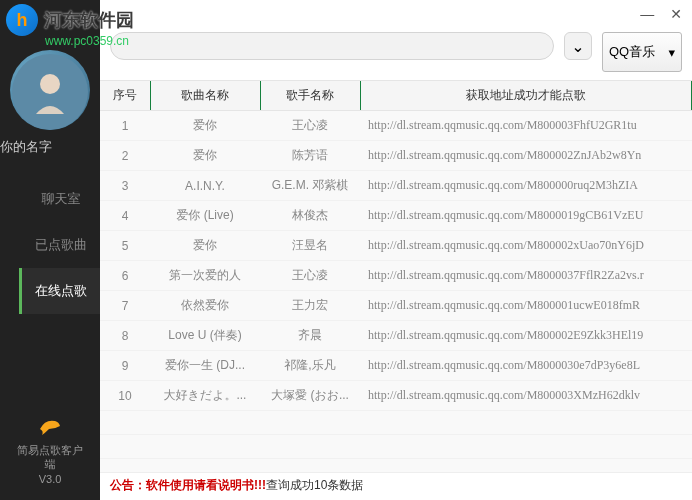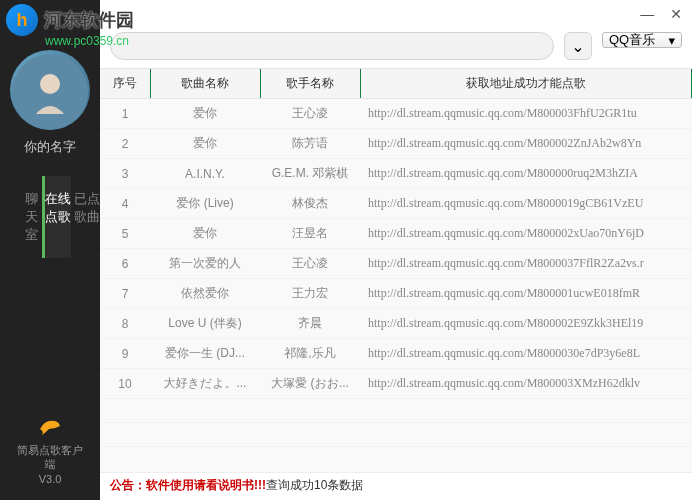--- a/index.html
+++ b/index.html
@@ -6,34 +6,34 @@
     body { width: 692px; height: 500px; overflow: hidden; background: #fff; }
     .app { display: flex; width: 100%; height: 100%; }
     .sidebar { width: 100px; background: #222; color: #bbb; display: flex; flex-direction: column; position: relative; }
     .logo-area { position: absolute; top: 0; left: 0; width: 200px; display: flex; align-items: center; padding: 4px 6px; z-index: 10; }
     .logo-icon { width: 32px; height: 32px; border-radius: 50%; background: linear-gradient(135deg, #1a9cff, #0d6ec7); display: flex; align-items: center; justify-content: center; margin-right: 6px; }
     .logo-icon-inner { color: #ff9a00; font-size: 18px; font-weight: bold; }
     .logo-title { color: #3b3b3b; font-size: 18px; font-weight: bold; text-shadow: 0 0 2px #fff; }
     .logo-sub { color: #3c6; font-size: 12px; position: absolute; top: 34px; left: 45px; }
     .avatar { width: 80px; height: 80px; border-radius: 50%; background: radial-gradient(circle at 30% 30%, #6aa8c7, #3b6a87); margin: 50px auto 8px; overflow: hidden; display:flex; align-items:center; justify-content:center; }
     .avatar svg { width: 80px; height: 80px; }
-    .username { text-align: center; font-size: 13px; color: #ccc; margin-bottom: 20px; }
-    .menu { display: flex; flex-direction: row; margin-left: 19px; }
+    .username { font-size: 13px; color: #ccc; margin-bottom: 20px; }
+    .menu { display: flex; flex-direction: column; margin-left: 19px; }
     .menu-item { padding: 14px 0; text-align: center; font-size: 13px; color: #888; cursor: pointer; border-left: 3px solid transparent; }
     .menu-item.active { color: #fff; border-left: 3px solid #5cb85c; background: #2d2d2d; }
     .bottom-logo { margin-top: auto; text-align: center; padding: 10px 12px 14px; }
     .bottom-logo-icon { width: 26px; height: 26px; margin: 0 auto 4px; }
     .bottom-title { font-size: 11px; color: #999; line-height: 1.3; }
     .main { flex: 1; display: flex; flex-direction: column; background: #f9f9f9; }
     .titlebar { height: 28px; display: flex; justify-content: flex-end; align-items: center; padding-right: 10px; gap: 16px; background: #fff; }
     .tb-btn { font-size: 14px; color: #555; cursor: pointer; }
     .searchbar { display: flex; gap: 10px; padding: 4px 10px 8px; background: #fff; border-bottom: 1px solid #e5e5e5; }
     .search-input { flex: 1; height: 28px; border: 1px solid #d5d5d5; border-radius: 14px; padding: 0 12px; background: #f2f2f2; font-size: 12px; }
     .dropdown-btn { width: 28px; height: 28px; border: 1px solid #d5d5d5; border-radius: 6px; background: #f2f2f2; display: flex; align-items: center; justify-content: center; cursor: pointer; }
-    .source-select { width: 80px; height: 16px; border: 1px solid #bbb; border-radius: 3px; padding: 0 6px; font-size: 13px; background: linear-gradient(#fdfdfd,#eee); display: flex; align-items: center; justify-content: space-between; cursor: pointer; }
+    .source-select { width: 80px; height: 40px; border: 1px solid #bbb; border-radius: 3px; padding: 0 6px; font-size: 13px; background: linear-gradient(#fdfdfd,#eee); display: flex; align-items: center; justify-content: space-between; cursor: pointer; }
     .table-wrap { flex: 1; overflow: hidden; }
     .tbl { width: 100%; border-collapse: collapse; table-layout: fixed; }
     .tbl th { background: #f5f5f5; font-size: 12px; font-weight: normal; color: #333; padding: 6px 4px; border-bottom: 1px solid #e5e5e5; border-right: 1px solid #15803d; text-align: center; }
     .tbl td { font-size: 12px; padding: 6px 4px; border-bottom: 1px solid #f1f1f1; text-align: center; color: #888; white-space: nowrap; overflow: hidden; text-overflow: ellipsis; }
     .tbl td.url { text-align: left; padding-left: 8px; color: #888; font-family: Liberation Serif, serif; }
     .tbl tr.empty td { height: 24px; }
     .col-idx { width: 50px; }
     .col-song { width: 110px; }
     .col-artist { width: 100px; }
     .col-url { }
@@ -57,22 +57,22 @@
     <div class="avatar">
       <svg viewBox="0 0 80 80">
           <circle cx="40" cy="42" r="38" fill="#5c8aa6"></circle>
           <circle cx="40" cy="34" r="10" fill="#e8d6c4"></circle>
           <path d="M26 64 Q40 48 54 64" fill="#dcd0c2"></path>
         </svg>
     </div>
     <div class="username">你的名字</div>
     <div class="menu">
       <div class="menu-item">聊天室</div>
+      <div class="menu-item">已点歌曲</div>
       <div class="menu-item active">在线点歌</div>
-      <div class="menu-item">已点歌曲</div>
     </div>
     <div class="bottom-logo">
       <div class="bottom-logo-icon">
         <svg viewBox="0 0 26 26">
             <path d="M3 16 Q8 6 18 8 Q22 9 23 13 Q18 16 12 16 Q8 20 5 22 Q7 18 3 16" fill="#f7a51b"></path>
           </svg>
       </div>
       <div class="bottom-title">简易点歌客户端</div>
       <div class="bottom-title">V3.0</div>
     </div>

